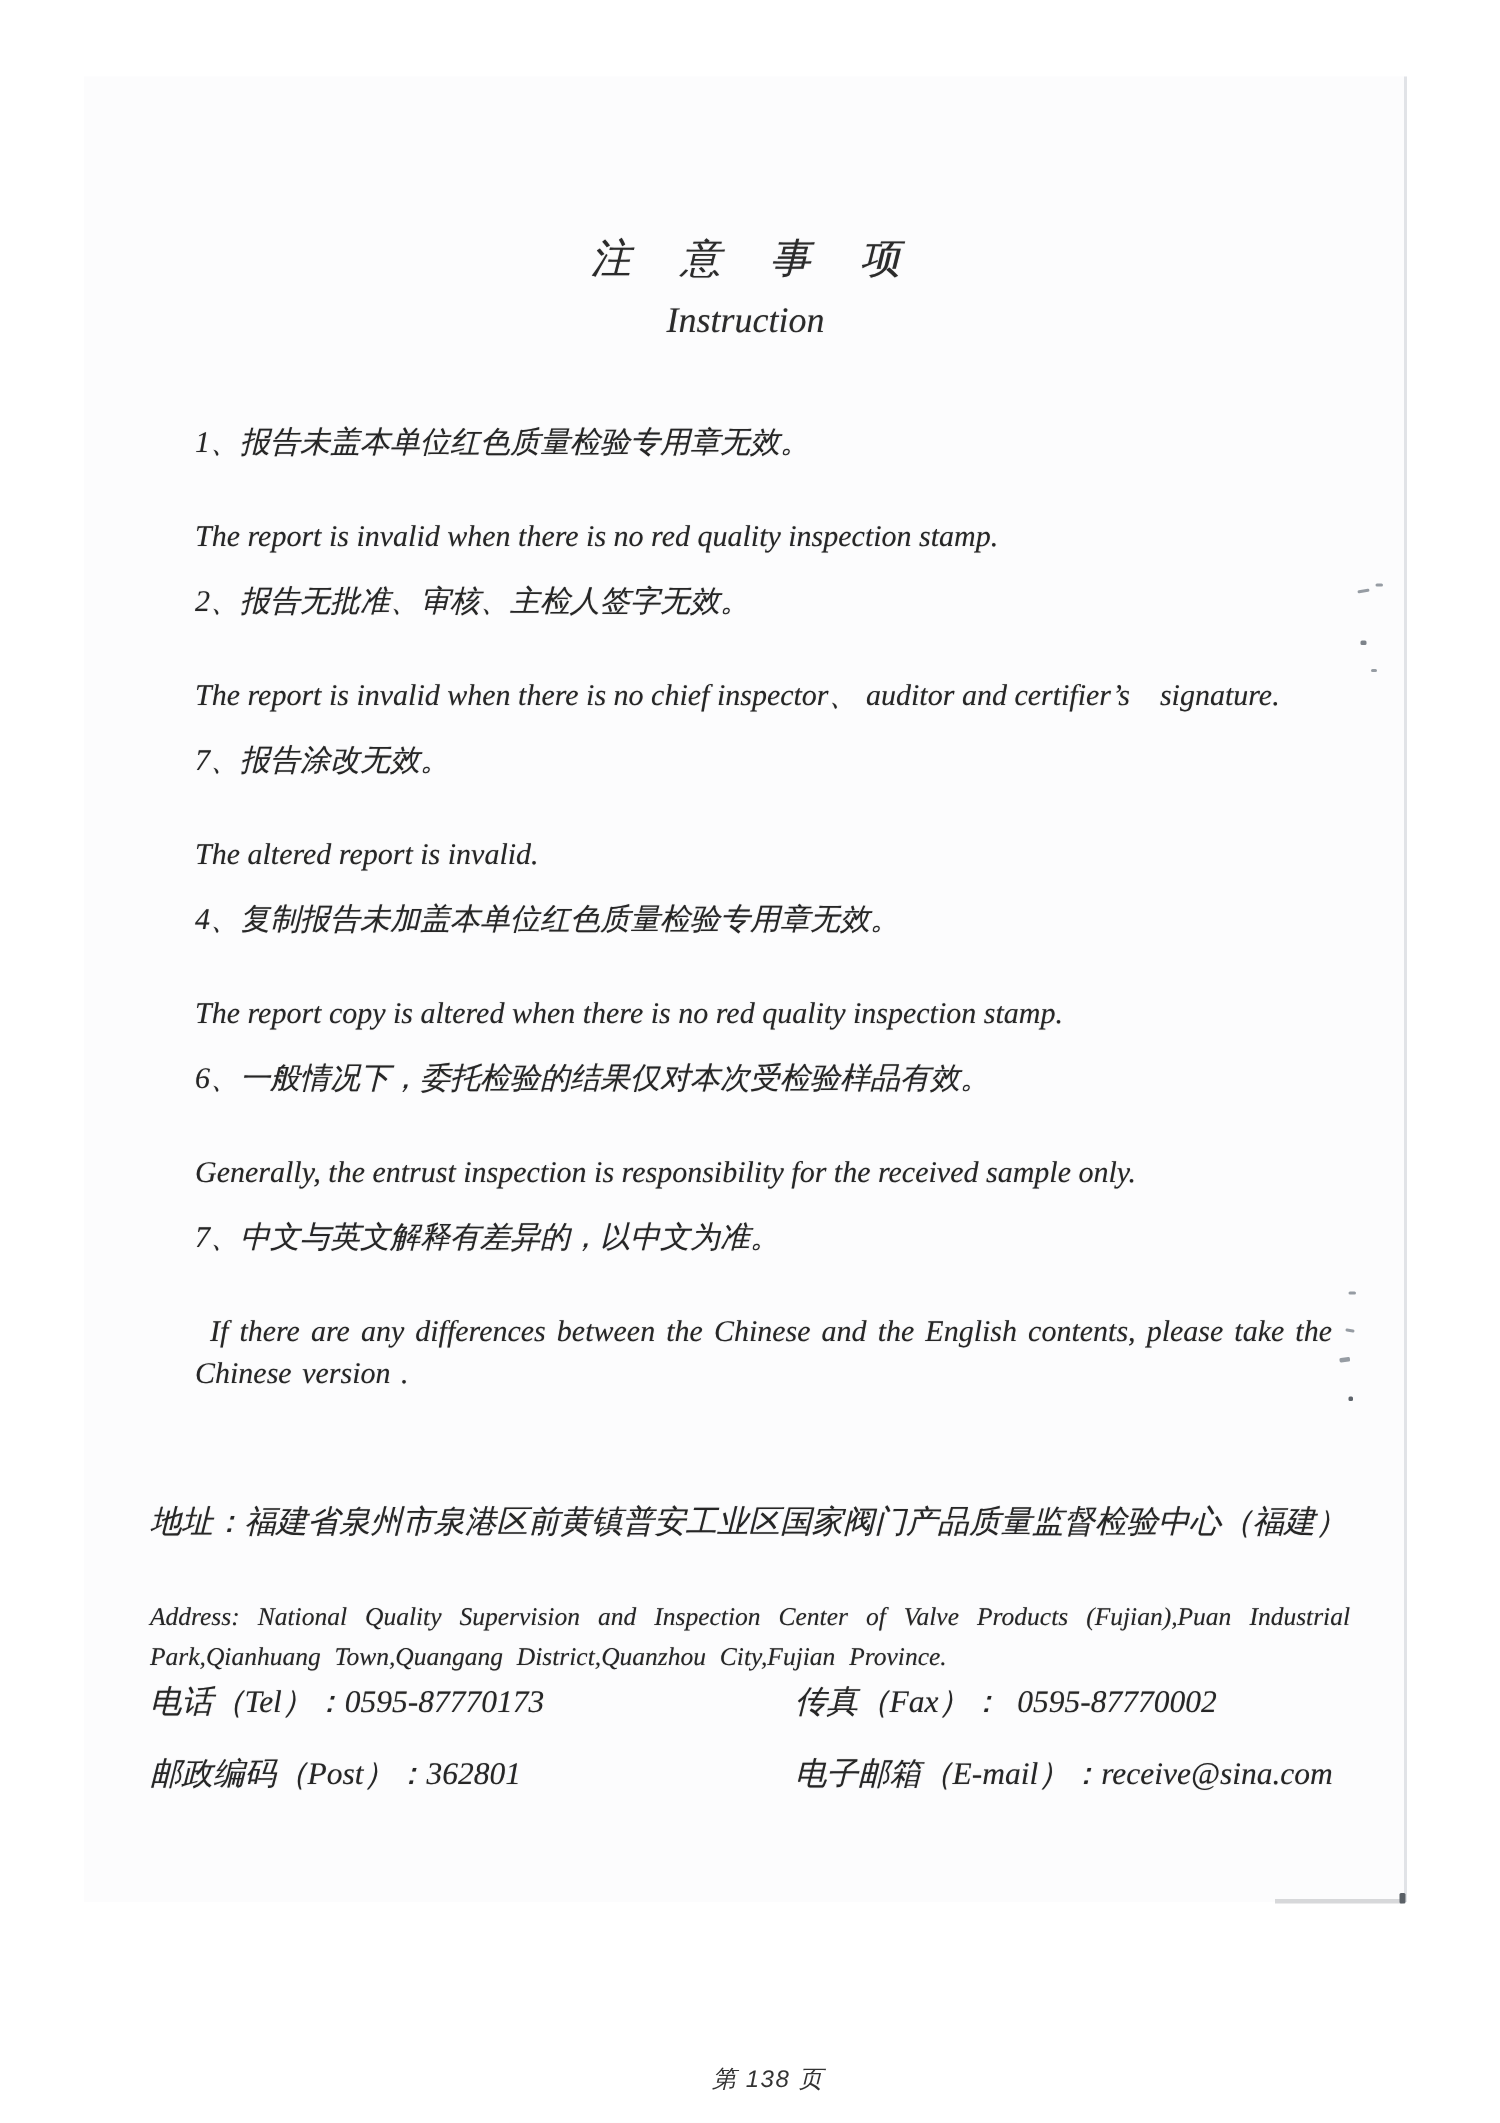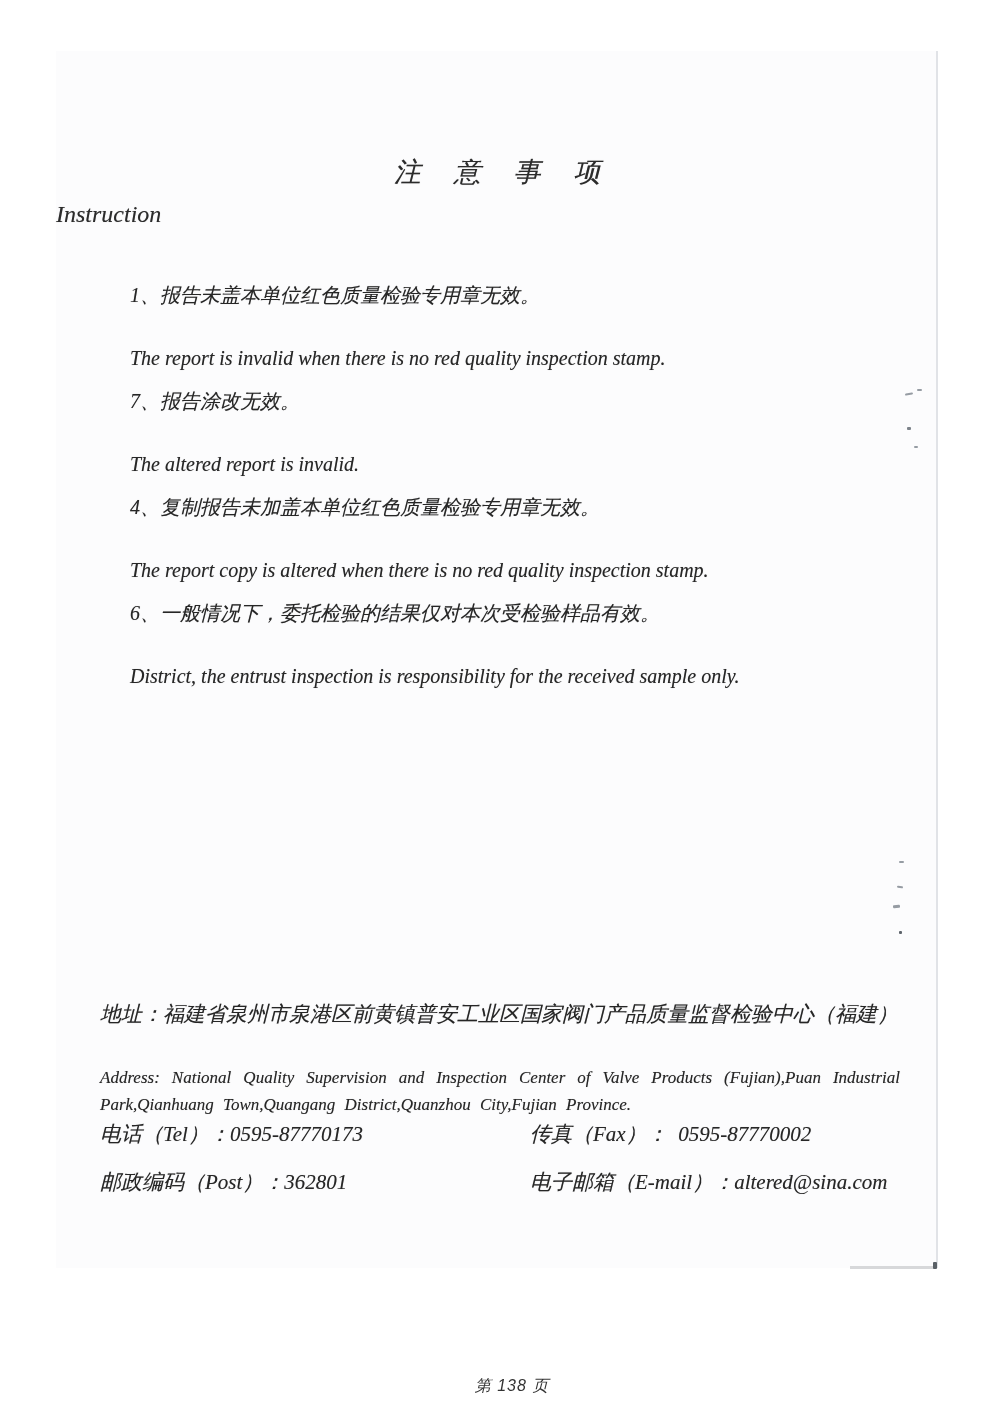--- a/index.html
+++ b/index.html
@@ -32,20 +32,21 @@
 
   .title-cn {
     position: absolute; left: 56px; top: 138px; width: 882px;
     text-align: center;
     font-size: 27px; letter-spacing: 13px; padding-left: 13px;
     box-sizing: border-box;
     color: #2b2b2b;
   }
   .title-en {
     position: absolute; left: 56px; top: 185px; width: 882px;
+    text-align: center;
     font-size: 24px; color: #2b2b2b;
   }
 
   .items {
     position: absolute; left: 130px; top: 265px; width: 758px;
   }
   .item { margin-bottom: 15px; }
   .cn { font-size: 20px; line-height: 28px; }
   .en { font-size: 20px; line-height: 28px; margin-top: 35px; }
   .oneline { white-space: nowrap; }
@@ -113,51 +114,59 @@
     <div class="title-cn">注 意 事 项</div>
     <div class="title-en">Instruction</div>
 
     <div class="items">
 
       <div class="item item-1">
         <div class="cn oneline">1、报告未盖本单位红色质量检验专用章无效。</div>
         <div class="en oneline">The report is invalid when there is no red quality inspection stamp.</div>
       </div>
 
+      <div class="item item-2">
+        <div class="cn oneline">2、报告无批准、审核、主检人签字无效。</div>
+        <div class="en oneline">The report is invalid when there is no chief inspector、 auditor and certifier’s&nbsp;&nbsp;&nbsp; signature.</div>
+      </div>
 
       <div class="item item-3">
         <div class="cn oneline">7、报告涂改无效。</div>
         <div class="en oneline">The altered report is invalid.</div>
       </div>
 
       <div class="item item-4">
         <div class="cn oneline">4、复制报告未加盖本单位红色质量检验专用章无效。</div>
         <div class="en oneline">The report copy is altered when there is no red quality inspection stamp.</div>
       </div>
 
 
       <div class="item item-6">
         <div class="cn oneline">6、一般情况下，委托检验的结果仅对本次受检验样品有效。</div>
-        <div class="en oneline">District, the entrust inspection is responsibility for the received sample only.</div>
+        <div class="en oneline">Generally, the entrust inspection is responsibility for the received sample only.</div>
       </div>
 
+      <div class="item item-7">
+        <div class="cn oneline">7、中文与英文解释有差异的，以中文为准。</div>
+        <div class="en jt">If there are any differences between the Chinese and the English contents, please take the Chinese version .</div>
+      </div>
 
     </div>
 
     <div class="address">
       <div class="cn">地址：福建省泉州市泉港区前黄镇普安工业区国家阀门产品质量监督检验中心（福建）</div>
       <div class="en">Address: National Quality Supervision and Inspection Center of Valve Products (Fujian),Puan Industrial Park,Qianhuang Town,Quangang District,Quanzhou City,Fujian Province.</div>
     </div>
 
     <div class="crow crow-1">
       <span class="cleft">电话（Tel）：0595-87770173</span>
       <span class="cright">传真（Fax）：&nbsp; 0595-87770002</span>
     </div>
 
     <div class="crow crow-2">
       <span class="cleft">邮政编码（Post）：362801</span>
-      <span class="cright">电子邮箱（E-mail）：altered@sina.com</span>
+      <span class="cright">电子邮箱（E-mail）：receive@sina.com</span>
     </div>
 
     <div class="footer">第 138 页</div>
 
   </div>
 </div>
 
 </body></html>

